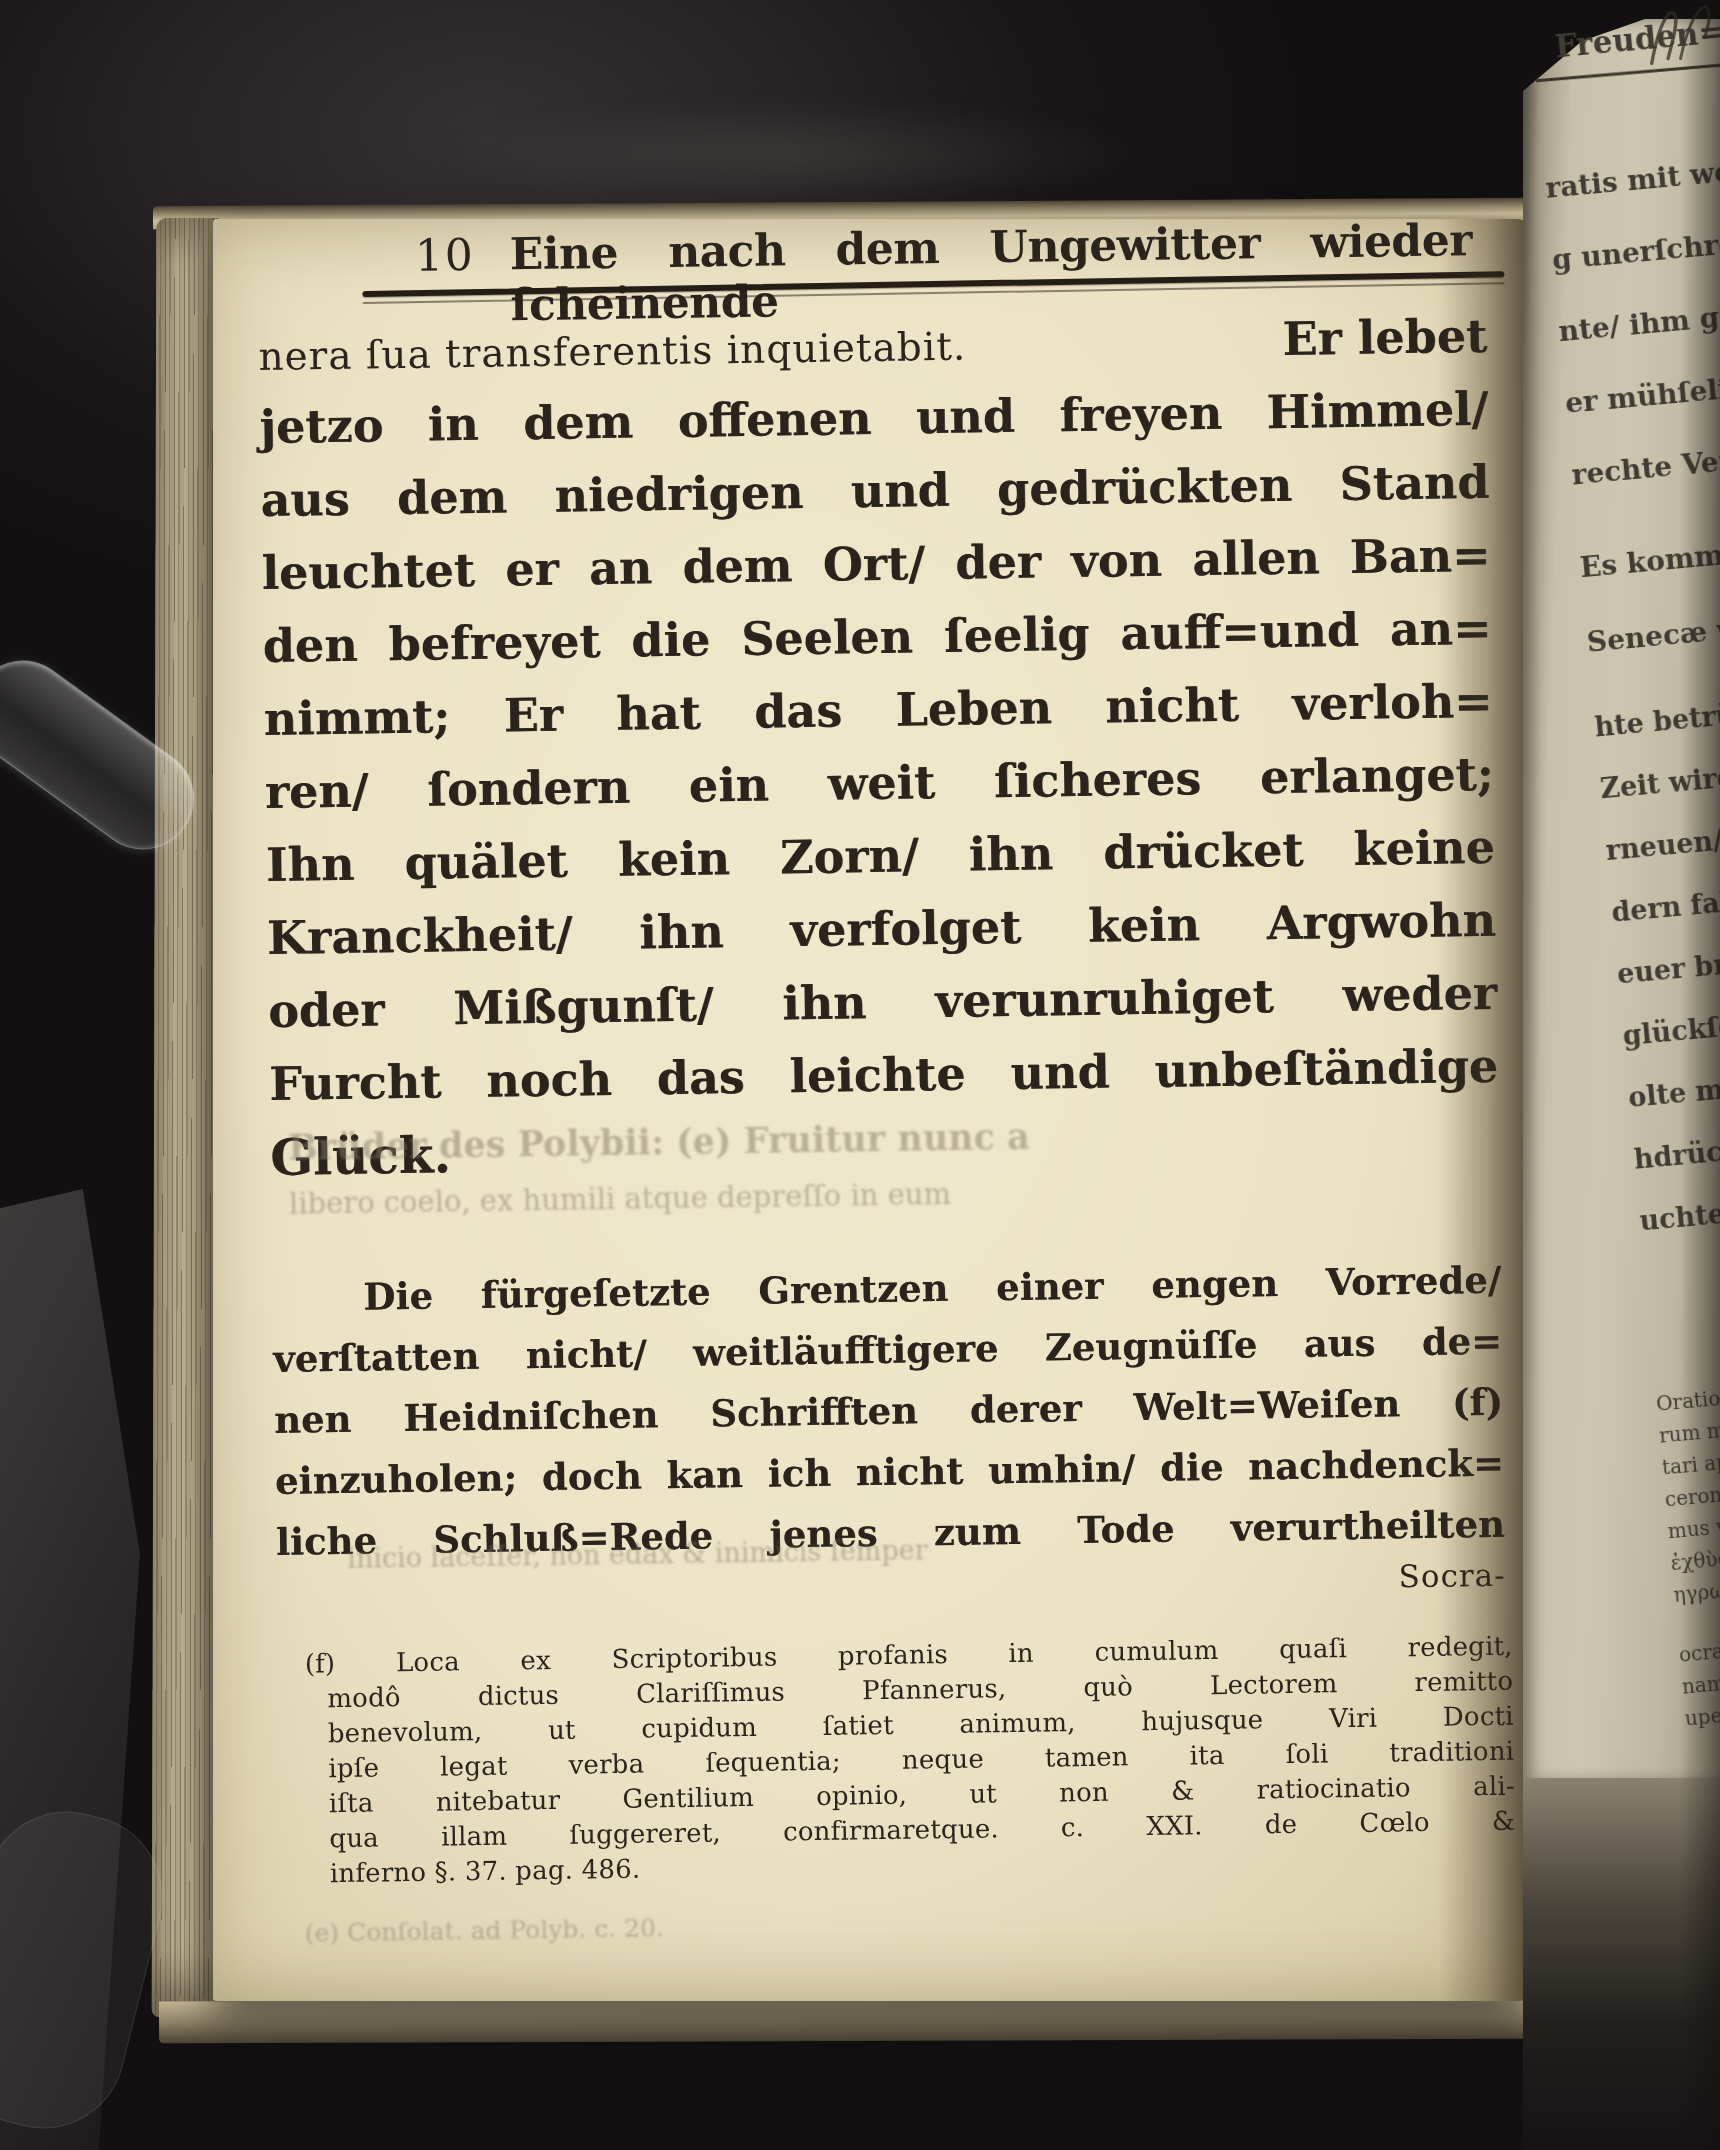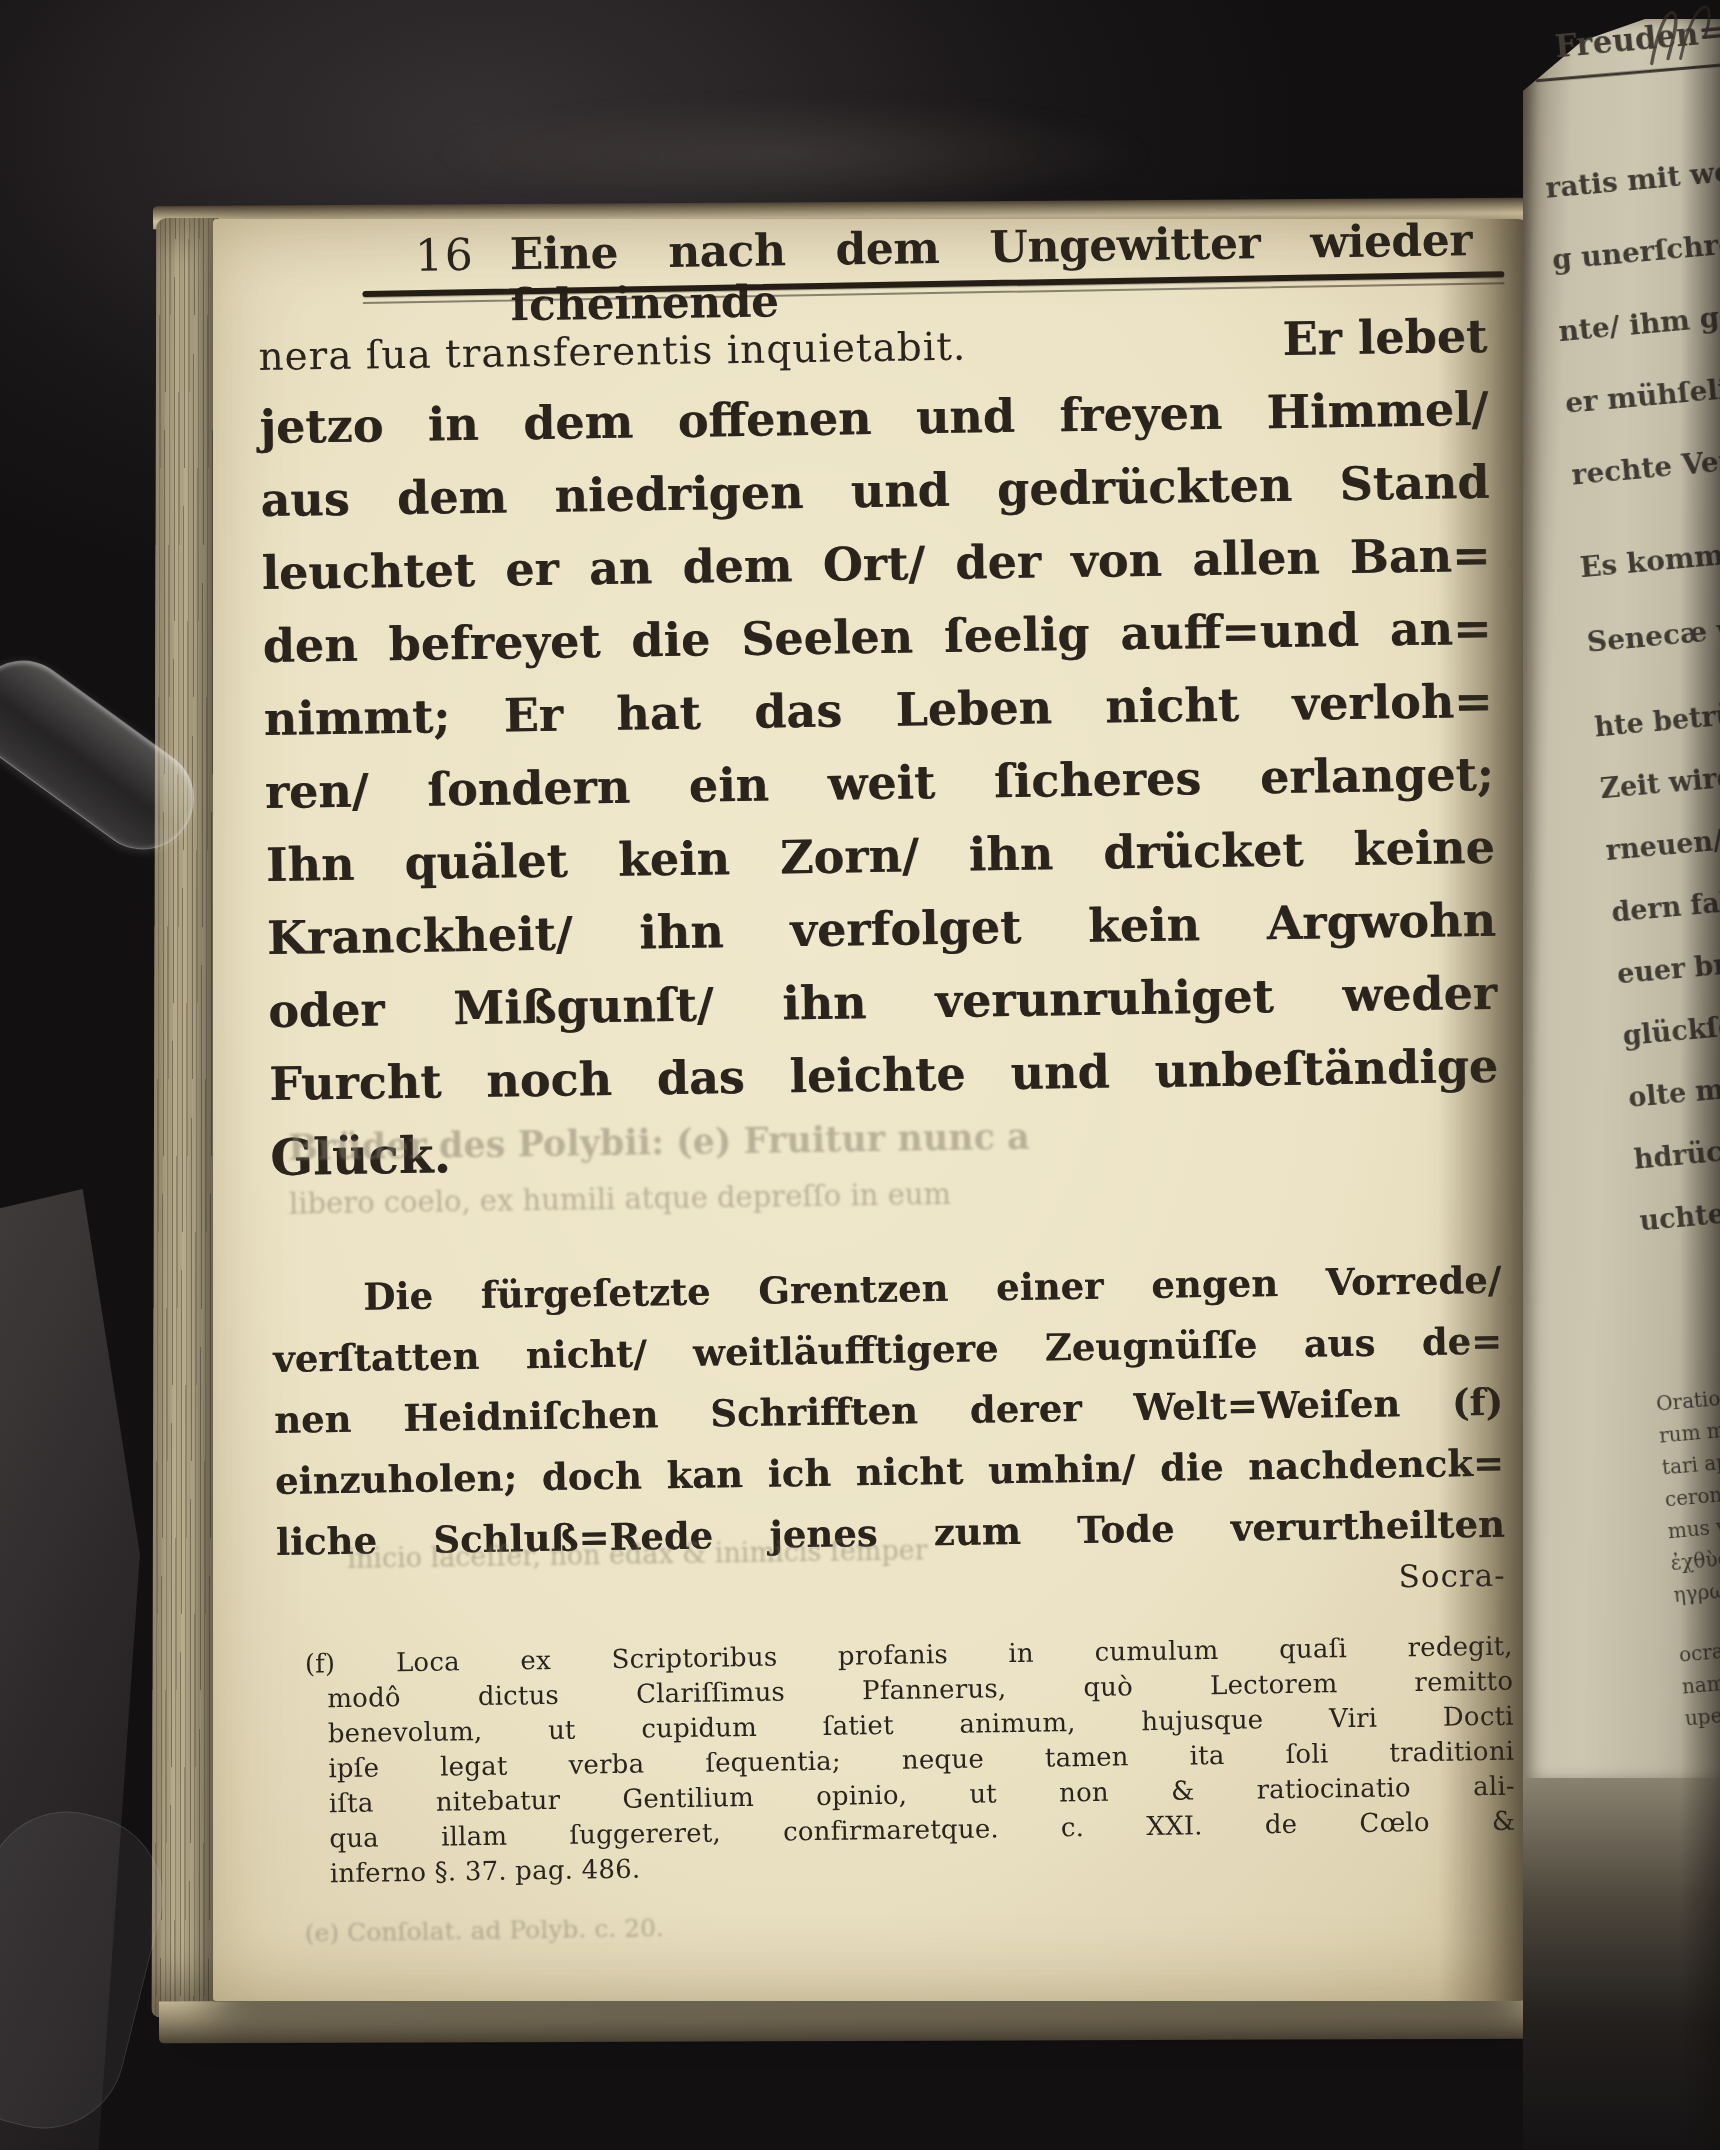--- a/index.html
+++ b/index.html
@@ -109,21 +109,21 @@
 
   <div class="top-edge"></div>
   <div class="fore-edge"></div>
   <div class="bottom-edge"></div>
   <div class="cover-corner"></div>
 
   <div class="left-page">
     <div class="content">
 
       <div class="header-row">
-        <span class="page-number">16</span>
+        <span class="page-number">10</span>
         <span class="running-title">Eine nach dem Ungewitter wieder ſcheinende</span>
       </div>
       <div class="rules">
         <div class="rule-thick"></div>
         <div class="rule-thin"></div>
       </div>
 
       <div class="p1">
         <div class="line line-mixed">
           <span class="latin-lead">nera ſua transferentis inquietabit.</span>

